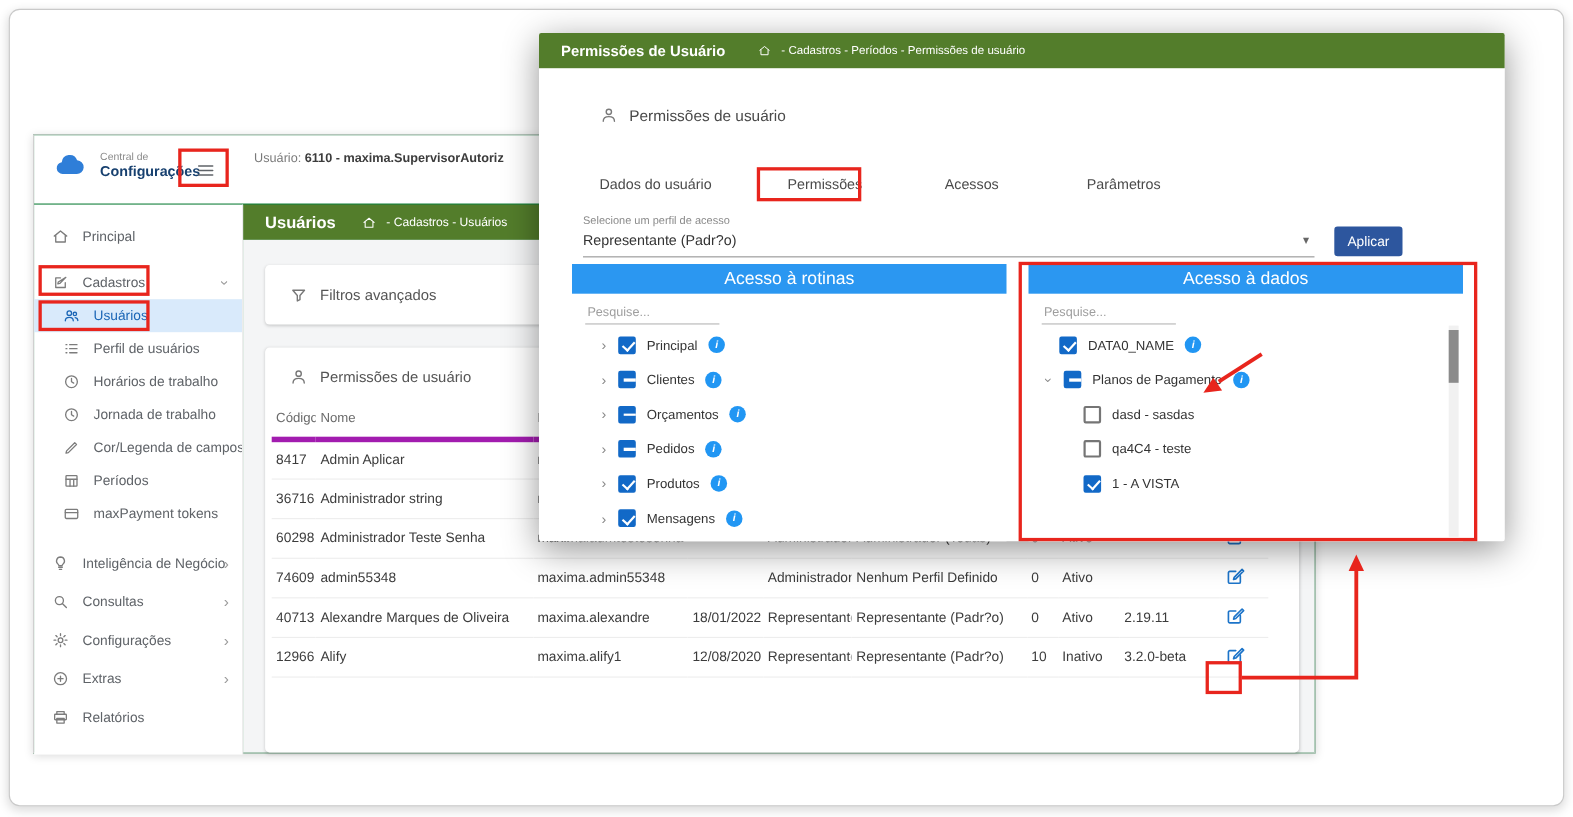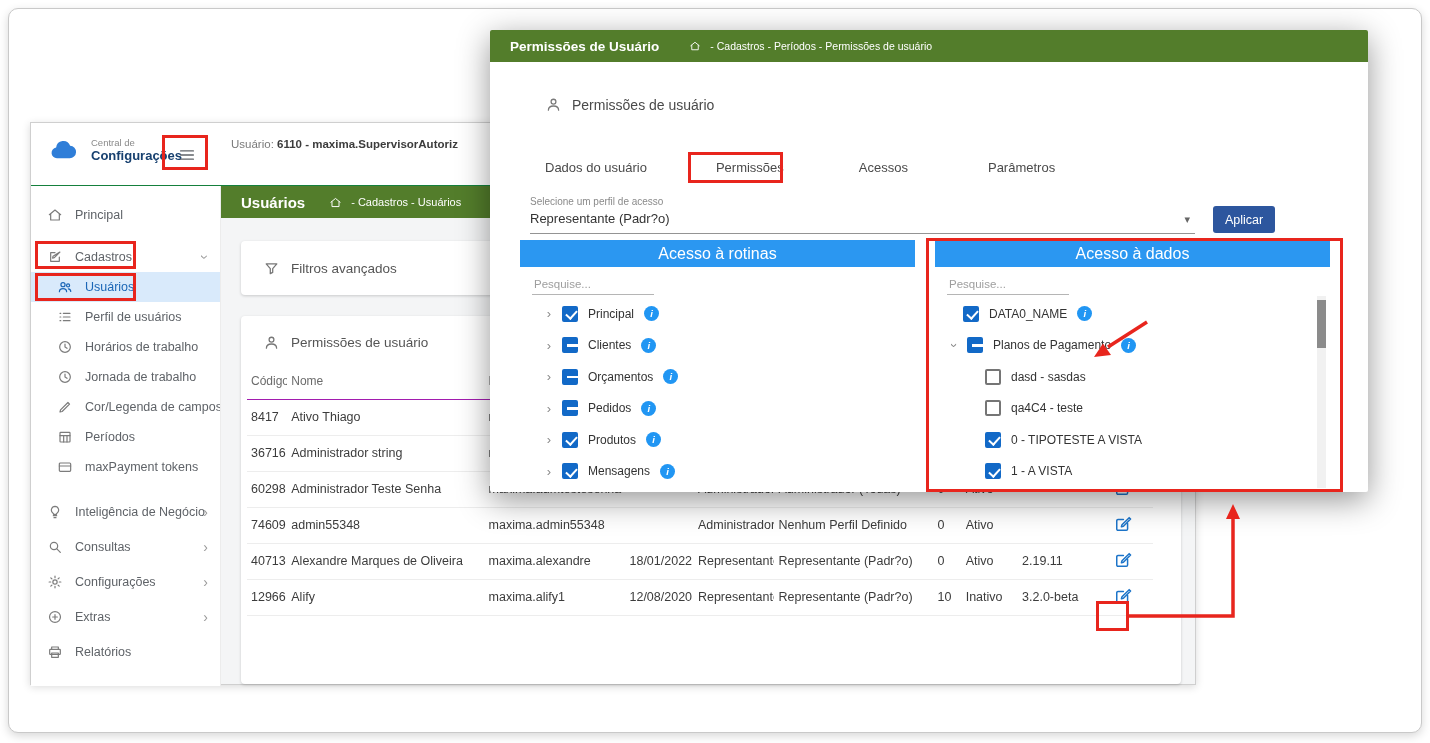--- a/index.html
+++ b/index.html
@@ -49,21 +49,21 @@
 
   .content{position:absolute;left:190px;top:95px;right:0;bottom:0;background:#f4f5f6}
   .card{position:absolute;background:#fff;border-radius:4px;box-shadow:0 1px 3px rgba(0,0,0,.18)}
   .filters-card{left:20px;top:23px;width:940px;height:54px;display:flex;align-items:center;
     padding-left:22px;gap:11px;font-size:13.5px;color:#555}
   .icon.sm{width:17px;height:17px;color:#777}
   .table-card{left:20px;top:98px;width:940px;height:368px;overflow:hidden}
   .card-title{display:flex;align-items:center;gap:11px;padding:18px 0 0 22px;font-size:13.5px;color:#555}
   table.users{border-collapse:collapse;table-layout:fixed;width:906px;margin:12px 0 0 6px;
     font-size:12.5px;color:#3c3c3c}
-  .users th{font-weight:normal;color:#6b6b6b;text-align:left;height:36px;border-bottom:1px solid #a21caf;
+  .users th{font-weight:normal;color:#6b6b6b;text-align:left;height:36px;border-bottom:5px solid #a21caf;
     font-size:12px;padding:0 4px;white-space:nowrap;overflow:hidden}
   .users td{height:36px;border-bottom:1px solid #ededed;padding:0 4px;white-space:nowrap;overflow:hidden}
   .edit-btn{width:20px;height:20px;color:#1c74c9;background:none;border:none;cursor:pointer;padding:0}
 
   
   .modal{position:absolute;left:490px;top:30px;width:878px;height:462px;background:#fff;
     box-shadow:0 8px 32px rgba(0,0,0,.42);z-index:10;overflow:hidden;border-radius:2px}
   .modal-bar{position:absolute;left:0;top:0;width:100%;height:32px;background:#537d2b;color:#fff;
     display:flex;align-items:center;padding-left:20px}
   .modal-bar .m-title{font-size:13.5px;font-weight:bold}
@@ -338,21 +338,21 @@
                 <th></th>
                 <th></th>
                 <th></th>
                 <th></th>
                 <th></th>
               </tr>
             </thead>
             <tbody>
               <tr>
                 <td>8417</td>
-                <td>Ativo Thiago</td>
+                <td>Admin Aplicar</td>
                 <td>m</td>
                 <td></td>
                 <td></td>
                 <td></td>
                 <td></td>
                 <td></td>
                 <td></td>
                 <td><button class="edit-btn"><svg viewBox="0 0 24 24" fill="none" stroke="currentColor" stroke-width="1.8" stroke-linecap="round" stroke-linejoin="round">
                       <path d="M17.5 11.5V18a1.5 1.5 0 0 1-1.5 1.5H6A1.5 1.5 0 0 1 4.5 18V8A1.5 1.5 0 0 1 6 6.5h6.5"></path>
                       <path d="M10.8 13 19.4 4.4l1.7 1.7-8.6 8.6-2.4.7z"></path>
@@ -535,24 +535,20 @@
           <div class="trow child">
             <span class="cb unchecked"></span>
             <span>dasd - sasdas</span>
           </div>
           <div class="trow child">
             <span class="cb unchecked"></span>
             <span>qa4C4 - teste</span>
           </div>
           <div class="trow child">
             <span class="cb checked"></span>
-            <span>0 - TIPOTESTE A VISTA</span>
-          </div>
-          <div class="trow child">
-            <span class="cb checked"></span>
             <span>1 - A VISTA</span>
           </div>
         </div>
       <div class="vscroll">
         <div class="vthumb"></div>
       </div>
     </div>
   </div>
 
   <div class="anno" style="left:162px;top:135px;width:46px;height:35px"></div>

